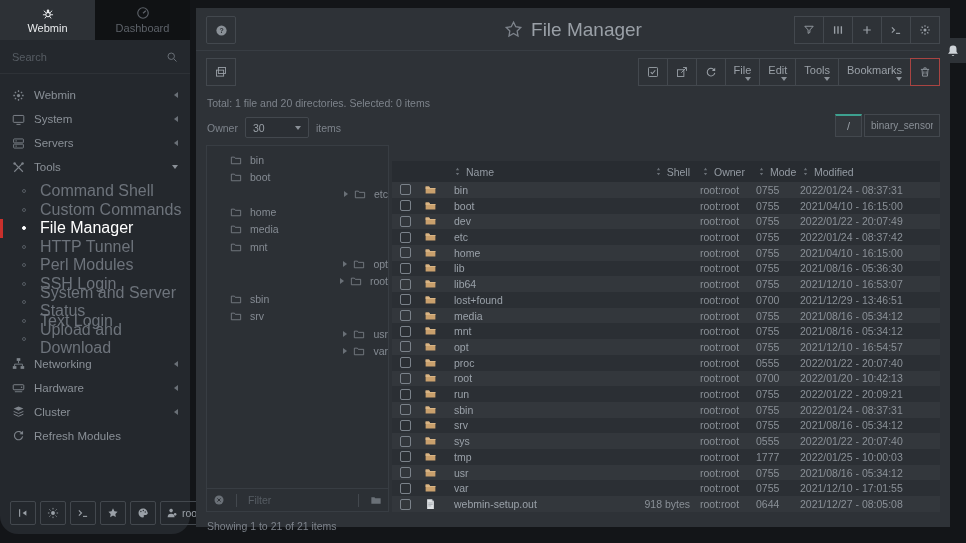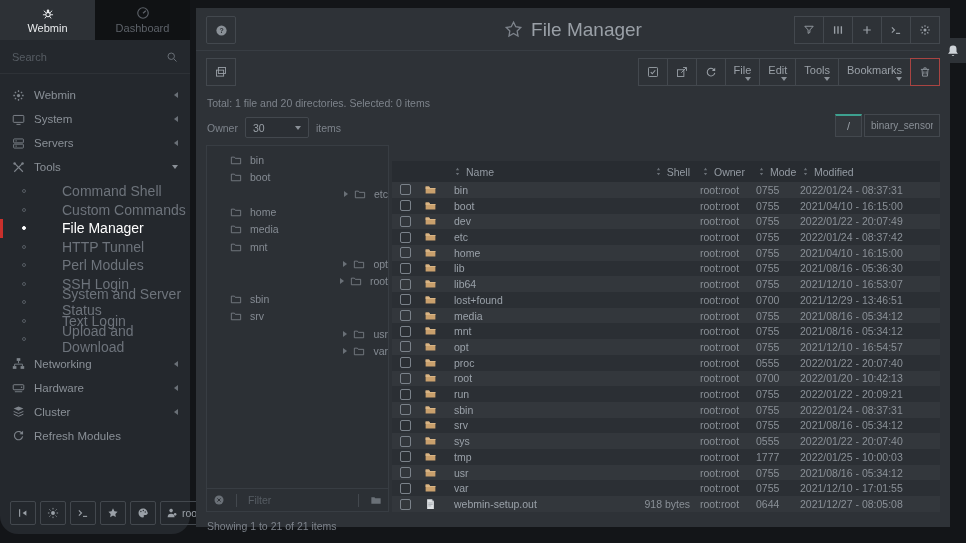--- a/index.html
+++ b/index.html
@@ -22,22 +22,22 @@
   .search-row .icon { width:12px; height:12px; color:#6a7077; }
   .nav { padding-top:9px; }
   .nav-item { position:relative; display:flex; align-items:center; height:24px; padding:0 12px; gap:9px;
     color:#8a9097; font-size:11.5px; cursor:pointer; }
   .nav-item .icon { width:13px; height:13px; color:#7d838a; }
   .caret { width:0; height:0; margin-left:auto; }
   .caret.left { border-top:3.5px solid transparent; border-bottom:3.5px solid transparent; border-right:4.5px solid #6a7077; }
   .caret.down { border-left:3.5px solid transparent; border-right:3.5px solid transparent; border-top:4.5px solid #8a9097; }
   .caret.right { border-top:3.5px solid transparent; border-bottom:3.5px solid transparent; border-left:4.5px solid #6a7077; }
   .submenu { padding:3px 0; }
-  .sub-item { position:relative; display:flex; align-items:center; height:18.5px; padding-left:62px; gap:0;
-    color:#6d737b; font-size:14px; cursor:pointer; }
+  .sub-item { position:relative; display:flex; align-items:center; height:18.5px; padding-left:40px; gap:0;
+    color:#6d737b; font-size:16px; cursor:pointer; }
   .sub-item .bullet { position:absolute; left:22px; width:4px; height:4px; border:1px solid #565c63; border-radius:50%; }
   .sub-item.active { color:#ffffff; }
   .sub-item.active .bullet { background:#ffffff; border-color:#ffffff; }
   .sub-item.active::before { content:""; position:absolute; left:0; top:0; width:3px; height:100%; background:#c9302c; }
   .side-footer { position:absolute; left:10px; bottom:9px; display:flex; gap:4px; }
   .sf-btn { height:24px; min-width:26px; padding:0 5px; display:flex; align-items:center; gap:4px; justify-content:center;
     border:1px solid #43484e; border-radius:2px; background:transparent; color:#9aa0a7; font-size:10.5px; cursor:pointer; }
   .sf-btn .icon { width:12px; height:12px; }
   .sf-btn.danger { color:#e02f2f; }
   .bottom-strip { position:absolute; left:0; bottom:0; width:966px; height:9px; background:#131518; }

